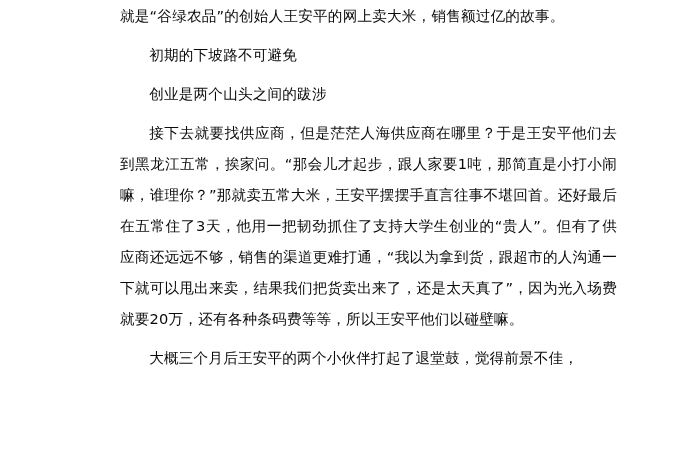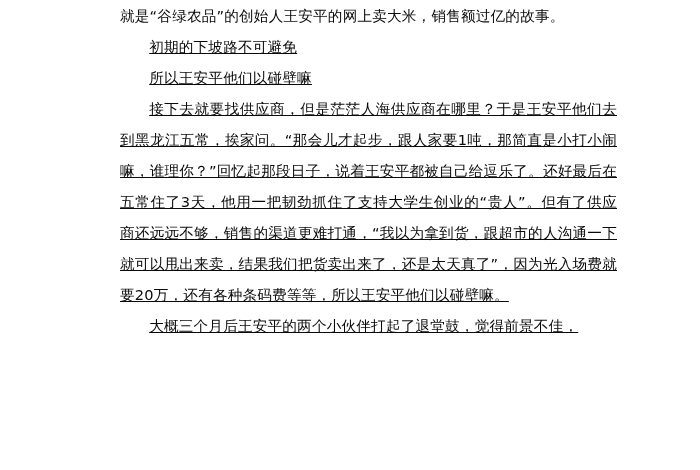--- a/index.html
+++ b/index.html
@@ -33,28 +33,27 @@
     text-align: justify;
     text-justify: inter-ideograph;
     letter-spacing: 0.2px;
     text-indent: 2em;
     font-family: "DejaVu Sans", "Liberation Sans", sans-serif;
   }
   p.para.first {
     text-indent: 0;
   }
   p.para.spaced {
-    margin-top: 0px;
-    text-decoration: underline;
+    margin-top: 8px;
   }
 </style>
 </head>
 <body>
 
 <div class="page">
   <div class="doc-body">
     <p class="para first">就是“谷绿农品”的创始人王安平的网上卖大米，销售额过亿的故事。</p>
     <p class="para spaced">初期的下坡路不可避免</p>
-    <p class="para spaced">所以王安平他们以碰壁嘛</p>
-    <p class="para spaced">接下去就要找供应商，但是茫茫人海供应商在哪里？于是王安平他们去到黑龙江五常，挨家问。“那会儿才起步，跟人家要1吨，那简直是小打小闹嘛，谁理你？”回忆起那段日子，说着王安平都被自己给逗乐了。还好最后在五常住了3天，他用一把韧劲抓住了支持大学生创业的“贵人”。但有了供应商还远远不够，销售的渠道更难打通，“我以为拿到货，跟超市的人沟通一下就可以甩出来卖，结果我们把货卖出来了，还是太天真了”，因为光入场费就要20万，还有各种条码费等等，所以王安平他们以碰壁嘛。</p>
+    <p class="para spaced">创业是两个山头之间的跋涉</p>
+    <p class="para spaced">接下去就要找供应商，但是茫茫人海供应商在哪里？于是王安平他们去到黑龙江五常，挨家问。“那会儿才起步，跟人家要1吨，那简直是小打小闹嘛，谁理你？”那就卖五常大米，王安平摆摆手直言往事不堪回首。还好最后在五常住了3天，他用一把韧劲抓住了支持大学生创业的“贵人”。但有了供应商还远远不够，销售的渠道更难打通，“我以为拿到货，跟超市的人沟通一下就可以甩出来卖，结果我们把货卖出来了，还是太天真了”，因为光入场费就要20万，还有各种条码费等等，所以王安平他们以碰壁嘛。</p>
     <p class="para spaced">大概三个月后王安平的两个小伙伴打起了退堂鼓，觉得前景不佳，</p>
   </div>
 </div>
 
 </body></html>

